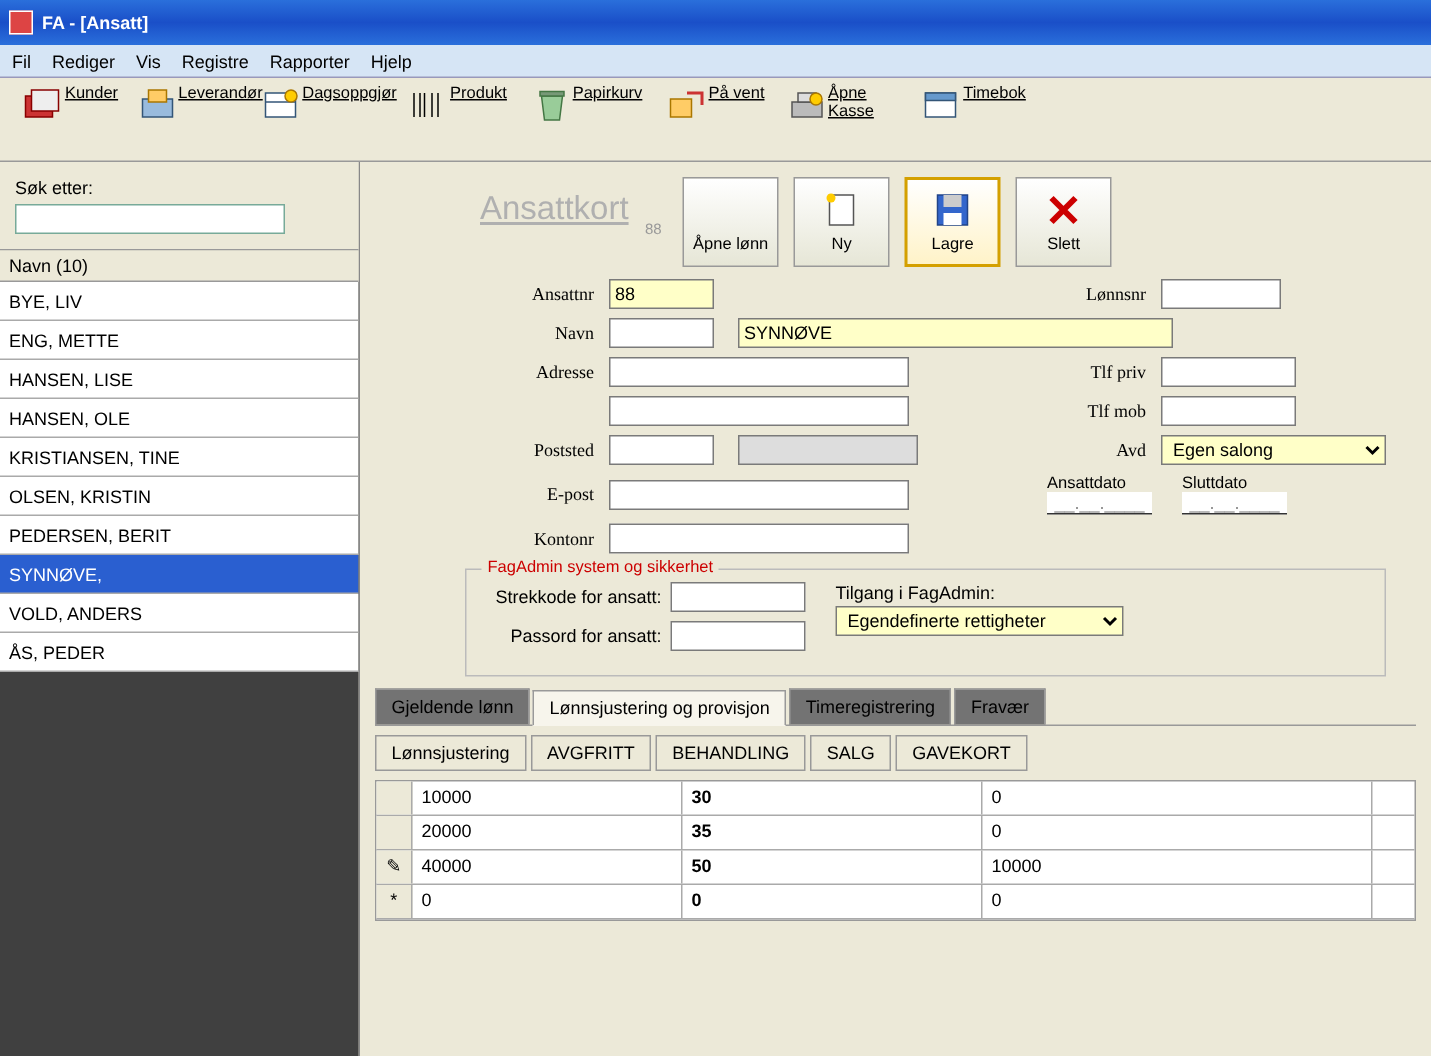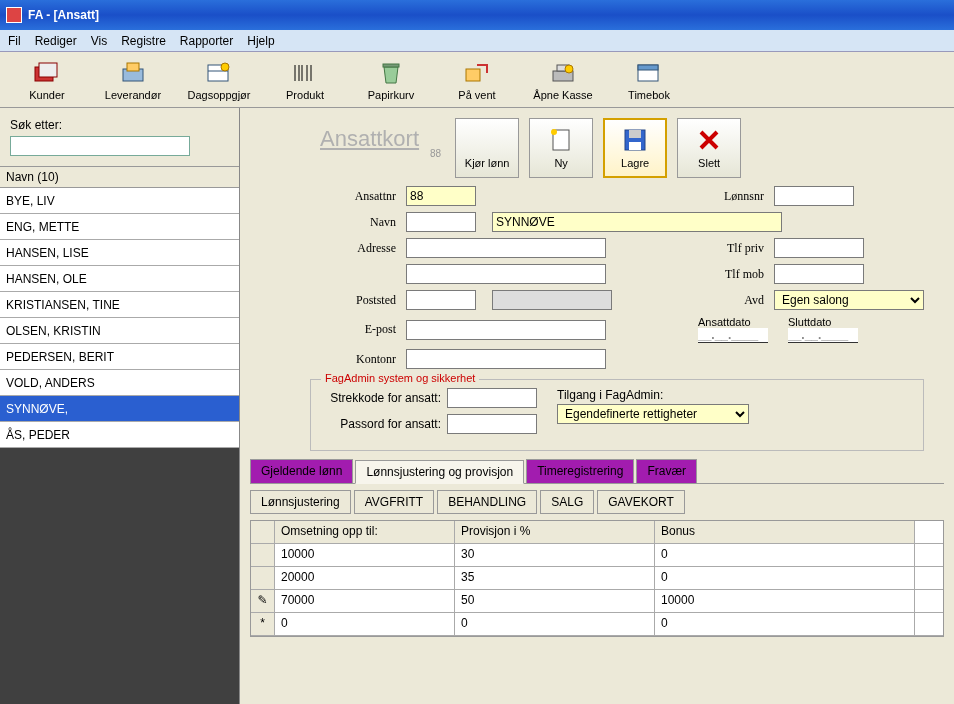--- a/index.html
+++ b/index.html
@@ -2,21 +2,21 @@
 <html><head>
 <meta charset="utf-8">
 <style>
   * { box-sizing: border-box; margin: 0; padding: 0; font-family: Tahoma, Arial, sans-serif; font-size: 12px; }
   body { background: #ece9d8; width: 954px; height: 704px; overflow: hidden; }
   .titlebar { height: 30px; background: linear-gradient(to bottom, #2a6fdb 0%, #1a4fc8 50%, #2a6fdb 100%); color: #fff; display:flex; align-items:center; padding-left:6px; font-weight:bold; font-size:13px;}
   .titlebar .app-icon { width:16px; height:16px; background:#d44; margin-right:6px; border:1px solid #fff;}
   .menubar { height: 22px; background: #d6e5f5; border-bottom:1px solid #99b; display:flex; align-items:center; padding-left:8px; gap:14px;}
   .menubar span { color:#000; cursor:default;}
   .toolbar { height:56px; background:#ece9d8; border-bottom:1px solid #999; display:flex; align-items:center; padding:4px 8px; gap:8px;}
-  .tool-btn { display:flex; flex-direction:column; align-items:center; justify-content:center; width:78px; height:48px; cursor:default;}
+  .tool-btn { display:flex; flex-direction:row; justify-content:center; width:78px; height:48px; cursor:default;text-decoration:underline;}
   .tool-btn .ticon { width:28px; height:28px; margin-bottom:2px; display:flex; align-items:center; justify-content:center;}
   .tool-btn span { font-size:11px;}
   .body-wrap { display:flex; height: calc(704px - 30px - 22px - 56px); }
   .sidebar { width:240px; background:#ece9d8; border-right:1px solid #888; display:flex; flex-direction:column;}
   .search-area { padding:10px; background:#ece9d8; border-bottom:1px solid #999;}
   .search-area label { display:block; margin-bottom:4px;}
   .search-area input { width:180px; height:20px; border:1px solid #7a9; background:#fff; padding:1px 3px;}
   .list-header { background:#ece9d8; border-bottom:1px solid #999; padding:3px 6px;}
   .name-list { flex:1; background:#404040; overflow:auto;}
   .name-row { height:26px; line-height:26px; padding:0 6px; border-bottom:1px solid #aaa; background:#fff; color:#000;}
@@ -30,39 +30,39 @@
   .big-btn.highlight { border:2px solid #d4a000; background:linear-gradient(#fff,#fff3c8);}
   .big-btn .bicon { height:26px; display:flex; align-items:center; justify-content:center; margin-bottom:4px;}
   .big-btn span { font-size:11px;}
   .big-btn .run-label { line-height:1.0; text-align:center;}
   .form-grid { display:grid; grid-template-columns: 90px 80px 200px 70px 100px; row-gap:6px; column-gap:6px; align-items:center; margin-left:60px;}
   .form-grid label { text-align:right; padding-right:4px;font-family:Liberation Serif, serif;}
   input.txt, select { height:20px; border:1px solid #7a7a7a; background:#fff; padding:1px 3px; font-size:12px;}
   input.yellow { background:#ffffc8;}
   .wide-input { grid-column: span 2;}
   .avd-select { width:150px; background:#ffffc8;}
-  .date-field { width:70px; border-bottom:1px solid #333; border-top:none;border-left:none;border-right:none; color:#888;font-weight:bold;}
+  .date-field { width:70px; border-bottom:1px solid #333; border-top:none;border-left:none;border-right:none; text-align:center; color:#888;}
   .security-box { border:1px solid #bbb; margin:10px 20px 4px 60px; padding:8px 10px 10px 10px; position:relative;}
   .security-box .legend { position:absolute; top:-8px; left:10px; background:#ece9d8; color:#c00; padding:0 4px; font-size:11px;}
   .sec-row { display:flex; align-items:center; gap:6px; margin-bottom:6px;}
   .sec-row label { width:120px; text-align:right;}
   .sec-row input { width:90px;}
   .rights-btn { width:100px; height:38px; border:1px solid #ccc; color:#aaa; background:#ece9d8; text-align:center; font-size:11px; padding-top:4px;}
   .tabstrip { display:flex; border-bottom:1px solid #999; margin-top:8px;}
-  .tab { padding:4px 10px; border:1px solid #999; border-bottom:none; background:#a21caf; margin-right:2px; cursor:default;}
+  .tab { padding:4px 10px; border:1px solid #999; border-bottom:none; background:#737373; margin-right:2px; cursor:default;}
   .tab.active { background:#f7f5ec; border-bottom:1px solid #f7f5ec; position:relative; top:1px;}
   .subtabs { display:flex; gap:3px; margin:6px 0;}
   .subtab { padding:4px 10px; border:1px solid #999; background:#ece9d8; cursor:default;}
   .grid { border:1px solid #999; background:#fff;}
   .grid-row { display:flex; border-bottom:1px solid #aaa;}
   .grid-head .cell { background:#ece9d8; font-weight:normal;}
   .cell { border-right:1px solid #aaa; padding:3px 6px; height:22px;}
   .rowmark { width:24px; text-align:center; background:#ece9d8;}
   .c1 { width:180px;}
-  .c2 { width:200px;}
+  .c2 { width:200px;font-weight:bold;}
   .c3 { width:260px;}
   svg { display:block;}
 </style>
 </head>
 <body>
 
 <div class="titlebar">
   <div class="app-icon"></div>
   <span>FA - [Ansatt]</span>
 </div>
@@ -166,36 +166,36 @@
     </div>
     <div class="list-header">Navn (10)</div>
     <div class="name-list" id="name-list">
         <div class="name-row">BYE, LIV</div>
         <div class="name-row">ENG, METTE</div>
         <div class="name-row">HANSEN, LISE</div>
         <div class="name-row">HANSEN, OLE</div>
         <div class="name-row">KRISTIANSEN, TINE</div>
         <div class="name-row">OLSEN, KRISTIN</div>
         <div class="name-row">PEDERSEN, BERIT</div>
+        <div class="name-row selected">SYNNØVE,</div>
         <div class="name-row">VOLD, ANDERS</div>
-        <div class="name-row selected">SYNNØVE,</div>
         <div class="name-row">ÅS, PEDER</div>
       </div>
   </div>
 
   <div class="main">
     <div class="header-row">
       <div>
         <div class="page-title">Ansattkort</div>
         <div class="sub-id">88</div>
       </div>
       <div class="big-buttons">
         <div class="big-btn">
           <div class="bicon"></div>
-          <span class="run-label">Kjør lønn</span>
+          <span class="run-label">Åpne lønn</span>
         </div>
         <div class="big-btn">
           <div class="bicon">
             <svg width="22" height="24">
                 <rect x="3" y="2" width="16" height="20" fill="#fff" stroke="#555"></rect>
                 <circle cx="4" cy="4" r="3" fill="#fc0"></circle>
               </svg>
           </div>
           <span>Ny</span>
         </div>
@@ -296,42 +296,36 @@
       </div>
     <div class="subtabs" id="subtabs">
         <div class="subtab">Lønnsjustering</div>
         <div class="subtab">AVGFRITT</div>
         <div class="subtab">BEHANDLING</div>
         <div class="subtab">SALG</div>
         <div class="subtab">GAVEKORT</div>
       </div>
 
     <div class="grid">
-      <div class="grid-row grid-head">
-        <div class="cell rowmark"></div>
-        <div class="cell c1">Omsetning opp til:</div>
-        <div class="cell c2">Provisjon i %</div>
-        <div class="cell c3">Bonus</div>
-      </div>
       <div id="grid-body">
           <div class="grid-row">
             <div class="cell rowmark"></div>
             <div class="cell c1">10000</div>
             <div class="cell c2">30</div>
             <div class="cell c3">0</div>
           </div>
           <div class="grid-row">
             <div class="cell rowmark"></div>
             <div class="cell c1">20000</div>
             <div class="cell c2">35</div>
             <div class="cell c3">0</div>
           </div>
           <div class="grid-row">
             <div class="cell rowmark">✎</div>
-            <div class="cell c1">70000</div>
+            <div class="cell c1">40000</div>
             <div class="cell c2">50</div>
             <div class="cell c3">10000</div>
           </div>
           <div class="grid-row">
             <div class="cell rowmark">*</div>
             <div class="cell c1">0</div>
             <div class="cell c2">0</div>
             <div class="cell c3">0</div>
           </div>
         </div>

